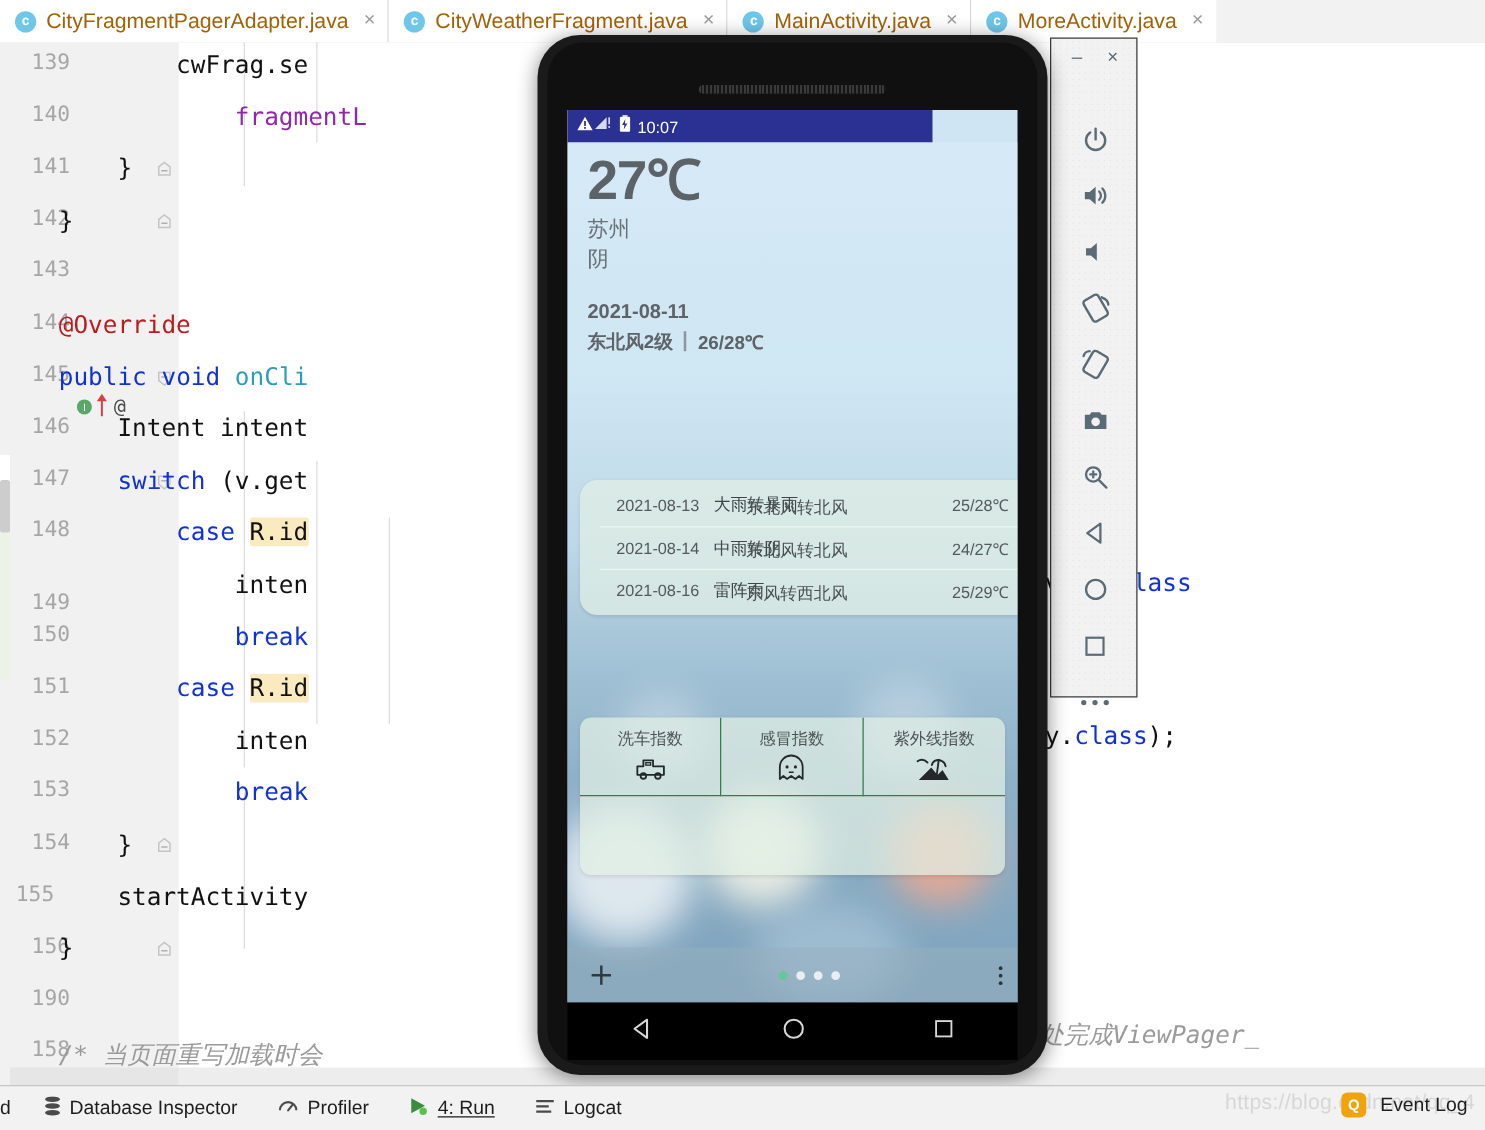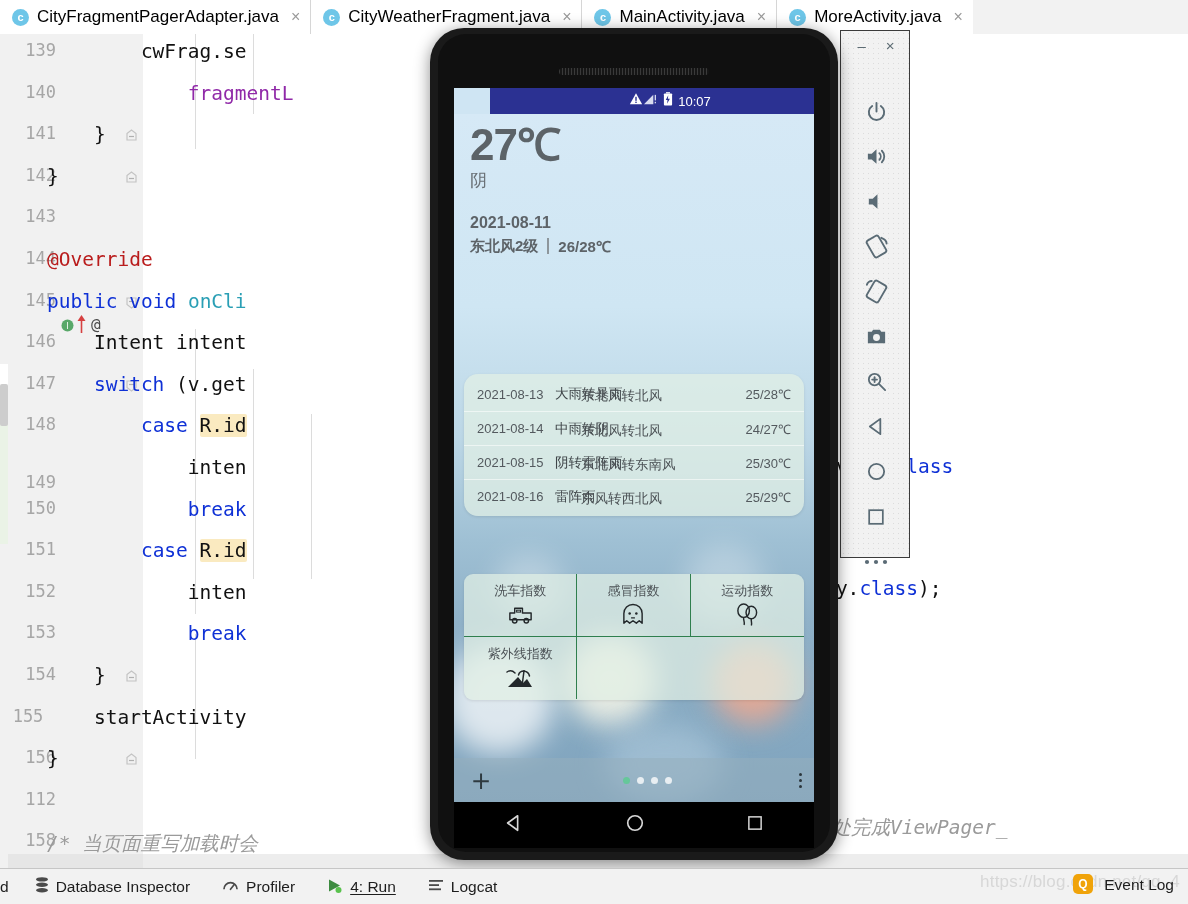--- a/index.html
+++ b/index.html
@@ -7,21 +7,21 @@
     width:1188px;height:904px;overflow:hidden;position:relative;
     background:#ffffff;
     font-family:"Liberation Sans", sans-serif;
     -webkit-font-smoothing:antialiased;
   }
   
   .tabbar{position:absolute;left:0;top:0;width:1188px;height:34px;background:#f2f2f2;border-bottom:1px solid #c9c9c9;display:flex;align-items:stretch;}
   .tab{display:flex;align-items:center;gap:8px;padding:0 10px 0 12px;background:#f2f2f2;border-right:1px solid #d6d6d6;position:relative;}
   .tab.active{background:#ffffff;}
   .tab .jicon{width:17px;height:17px;border-radius:50%;background:#6ec6e8;color:#ffffff;font-size:11px;line-height:17px;text-align:center;font-weight:bold;flex:0 0 auto;}
-  .tab .tlabel{font-size:17px;color:#000000;white-space:nowrap;}
+  .tab .tlabel{font-size:17px;color:#a16207;white-space:nowrap;}
   .tab .tclose{font-size:16px;color:#9a9a9a;margin-left:4px;}
   .tab.active-underline:after{content:"";position:absolute;left:0;right:0;bottom:0;height:3px;background:#4a86c8;}
 
   
   .editor{position:absolute;left:0;top:34px;width:1188px;height:834px;background:#ffffff;}
   .leftstrip{position:absolute;left:0;top:0;width:8px;height:834px;background:#f1f1f1;}
   .leftstrip .marker-white{position:absolute;left:0;width:8px;background:#ffffff;}
   .leftstrip .marker-green{position:absolute;left:0;width:8px;background:#eaf3e6;}
   .leftstrip .thumb{position:absolute;left:0;width:8px;height:42px;top:350px;background:#cdcdcd;border-radius:2px;}
   .gutter{position:absolute;left:8px;top:0;width:135px;height:834px;background:#f1f1f1;}
@@ -51,40 +51,40 @@
   .phone{position:absolute;left:430px;top:28px;width:408px;height:832px;border-radius:34px;background:#1a1a1a;
     box-shadow:0 3px 16px rgba(0,0,0,.45);}
   .phone-body{position:absolute;left:8px;top:6px;width:392px;height:818px;border-radius:28px;background:#101010;}
   .earpiece{position:absolute;left:50%;transform:translateX(-50%);top:40px;width:150px;height:7px;border-radius:4px;background:#2b2b2b;
     background-image:repeating-linear-gradient(to right,#3a3a3a 0 1.5px, #161616 1.5px 3px);}
   .frontcam{position:absolute;left:58px;top:62px;width:13px;height:13px;border-radius:50%;background:#232733;box-shadow:inset 0 0 3px #0a0e18;}
   .frontcam:after{content:"";position:absolute;left:3px;top:3px;width:4px;height:4px;border-radius:50%;background:#3b4a6b;}
   .screen{position:absolute;left:24px;top:60px;width:360px;height:714px;overflow:hidden;background:#cfe5f3;}
 
   
-  .sbar{position:absolute;left:0;top:0;width:360px;height:26px;background:#2b3192;display:flex;align-items:center;justify-content:center;padding:0 7px;box-sizing:border-box;margin-left:36px;}
+  .sbar{position:absolute;left:0;top:0;width:292px;height:26px;background:#2b3192;display:flex;align-items:center;justify-content:flex-start;padding:0 7px;box-sizing:border-box;}
   .sbar .right{display:flex;align-items:center;gap:5px;}
   .sbar .clock{color:#fff;font-size:13px;font-family:"Liberation Sans",sans-serif;}
 
   
   .wx{position:absolute;left:0;top:26px;width:360px;height:688px;
       background:linear-gradient(180deg,#d6e9f6 0%, #cfe6f3 28%, #bcd7e6 47%, #9fc0d4 62%, #8fb1c8 74%, #7fa3bd 100%);
       overflow:hidden;}
   .wx-blobs{position:absolute;left:0;top:0;width:360px;height:688px;}
   .blob{position:absolute;border-radius:50%;filter:blur(14px);}
   .wx-head{position:absolute;left:0;top:0;width:360px;padding:8px 16px 0;box-sizing:border-box;}
   .wx-temp{font-size:44px;font-weight:bold;color:#5c6368;letter-spacing:-1px;line-height:1.05;}
   .wx-city{font-size:17px;color:#6a7177;margin-top:4px;}
   .wx-cond{font-size:17px;color:#6a7177;margin-top:1px;}
   .wx-date{font-size:16px;color:#5d6368;font-weight:bold;margin-top:22px;}
   .wx-windrow{display:flex;align-items:center;gap:9px;margin-top:4px;font-size:15px;color:#5d6368;font-weight:bold;}
   .wx-sep{width:2px;height:16px;background:#8d969c;}
 
   .card{position:absolute;left:10px;width:340px;border-radius:9px;background:rgba(226,240,228,.72);box-shadow:0 1px 3px rgba(0,0,0,.10);}
-  .fcard{top:260px;padding:3px 0;border-radius:14px;}
+  .fcard{top:270px;padding:3px 16px;border-radius:14px;}
   .frow{display:flex;align-items:center;height:34px;padding:0 13px;position:relative;box-sizing:border-box;}
   .frow+.frow{border-top:1px solid rgba(255,255,255,.55);}
   .fdate{font-size:13px;color:#53595e;width:78px;flex:0 0 auto;}
   .fmid{position:relative;flex:1 1 auto;height:18px;}
   .fmid .a{position:absolute;left:0;top:0;font-size:13.5px;color:#3f4549;white-space:nowrap;}
   .fmid .b{position:absolute;left:26px;top:2px;font-size:13.5px;color:#4a5054;white-space:nowrap;}
   .ftemp{font-size:13px;color:#53595e;flex:0 0 auto;}
 
   .icard{top:460px;padding:0;overflow:hidden;}
   .igrid{display:grid;grid-template-columns:1fr 1fr 1fr;grid-template-rows:1fr 1fr;}
@@ -164,21 +164,21 @@
       <div class="lnum" style="left: 0px; top: 338.8px;">147</div>
       <div class="lnum" style="left: 0px; top: 380.4px;">148</div>
       <div class="lnum" style="left: 0px; top: 422px; margin-top: 16px;">149</div>
       <div class="lnum" style="left: 0px; top: 463.6px;">150</div>
       <div class="lnum" style="left: 0px; top: 505.2px;">151</div>
       <div class="lnum" style="left: 0px; top: 546.8px;">152</div>
       <div class="lnum" style="left: 0px; top: 588.4px;">153</div>
       <div class="lnum" style="left: 0px; top: 630px;">154</div>
       <div class="lnum" style="left: 0px; top: 671.6px; text-align: center;">155</div>
       <div class="lnum" style="left: 0px; top: 713.2px;">156</div>
-      <div class="lnum" style="left: 0px; top: 754.8px;">112</div>
+      <div class="lnum" style="left: 0px; top: 754.8px;">190</div>
       <div class="lnum" style="left: 0px; top: 796.4px;">158</div>
       <div class="lnum" style="left: 0px; top: 838px;">159</div>
     </div>
 
   <div id="folds">
       <div class="fold" style="top: 95.2px;">
         <svg width="13" height="13" viewBox="0 0 13 13">
           <path d="M2 4.5 L6.5 1 L11 4.5 L11 11 L2 11 Z" fill="none" stroke="#c4c4c4" stroke-width="1.2"></path>
           <line x1="4" y1="7.5" x2="9" y2="7.5" stroke="#b0b0b0" stroke-width="1.2"></line>
         </svg>
@@ -386,20 +386,21 @@
         <div class="blob" style="left:-10px;top:530px;width:110px;height:110px;background:rgba(255,255,255,.72);"></div>
         <div class="blob" style="left:110px;top:520px;width:92px;height:92px;background:rgba(255,251,235,.80);"></div>
         <div class="blob" style="left:258px;top:528px;width:82px;height:82px;background:rgba(245,168,140,.82);"></div>
         <div class="blob" style="left:40px;top:440px;width:70px;height:70px;background:rgba(255,255,255,.30);"></div>
         <div class="blob" style="left:230px;top:430px;width:80px;height:80px;background:rgba(255,255,255,.28);"></div>
         <div class="blob" style="left:150px;top:610px;width:120px;height:80px;background:rgba(190,215,230,.45);"></div>
       </div>
 
       <div class="wx-head">
         <div class="wx-temp">27℃</div>
+        <div class="wx-city">苏州</div>
         <div class="wx-cond">阴</div>
         <div class="wx-date">2021-08-11</div>
         <div class="wx-windrow">
           <span>东北风2级</span>
           <span class="wx-sep"></span>
           <span>26/28℃</span>
         </div>
       </div>
 
       <div class="card fcard">
@@ -412,28 +413,20 @@
               </span>
               <span class="ftemp">25/28℃</span>
             </div>
             <div class="frow">
               <span class="fdate">2021-08-14</span>
               <span class="fmid">
                 <span class="a">中雨转阴</span>
                 <span class="b">东北风转北风</span>
               </span>
               <span class="ftemp">24/27℃</span>
-            </div>
-            <div class="frow">
-              <span class="fdate">2021-08-15</span>
-              <span class="fmid">
-                <span class="a">阴转雷阵雨</span>
-                <span class="b">东北风转东南风</span>
-              </span>
-              <span class="ftemp">25/30℃</span>
             </div>
             <div class="frow">
               <span class="fdate">2021-08-16</span>
               <span class="fmid">
                 <span class="a">雷阵雨</span>
                 <span class="b">东风转西北风</span>
               </span>
               <span class="ftemp">25/29℃</span>
             </div>
           </div>
@@ -457,31 +450,20 @@
             <span class="iicon">
               <svg width="26" height="25" viewBox="0 0 26 26" fill="none" stroke="#23282b" stroke-width="1.5">
                   <path d="M3.5 22 L3.5 12 A9.5 9.5 0 0 1 22.5 12 L22.5 22 L19.5 19.5 L16.5 22 L13 19.5 L9.5 22 L6.5 19.5 Z" stroke-linejoin="round"></path>
                   <circle cx="9.5" cy="12" r="1.3" fill="#23282b" stroke="none"></circle>
                   <circle cx="16.5" cy="12" r="1.3" fill="#23282b" stroke="none"></circle>
                   <path d="M11 16.5 h4" stroke-width="1.3"></path>
                 </svg>
             </span>
           </div>
           <div class="icell">
-            <span class="ilabel">运动指数</span>
-            <span class="iicon">
-              <svg width="26" height="25" viewBox="0 0 26 26" fill="none" stroke="#23282b" stroke-width="1.5">
-                  <ellipse cx="9.5" cy="9" rx="6" ry="7"></ellipse>
-                  <ellipse cx="17.5" cy="11" rx="5.5" ry="6.5"></ellipse>
-                  <path d="M9.5 16 C9 19 11 21 10 24"></path>
-                  <path d="M17.5 17.5 C17 20 18.5 22 17.5 24.5"></path>
-                </svg>
-            </span>
-          </div>
-          <div class="icell">
             <span class="ilabel">紫外线指数</span>
             <span class="iicon">
               <svg width="30" height="24" viewBox="0 0 30 24" fill="none" stroke="#23282b" stroke-width="1.5">
                   <path d="M2 6 C5 4 8 5 10 7" stroke-linecap="round"></path>
                   <path d="M19 5 C16 5 14 7 13.5 9" stroke-linecap="round"></path>
                   <path d="M19 5 C22 5.5 24 7.5 24.5 10" stroke-linecap="round"></path>
                   <path d="M19 5 L17 20" stroke-linecap="round"></path>
                   <path d="M3 21 L13 11 L18 17 L22 13 L27 21 Z" fill="#23282b" stroke="none"></path>
                 </svg>
             </span>

